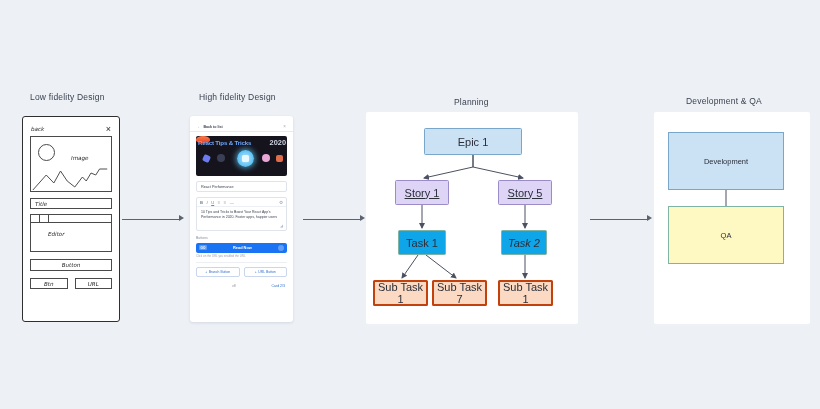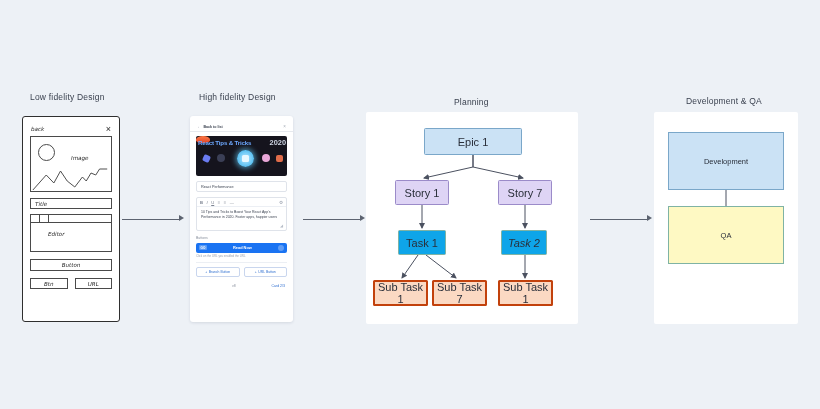--- a/index.html
+++ b/index.html
@@ -205,38 +205,38 @@
     background: #ffffff; border-radius: 2px;
   }
   .node {
     position: absolute;
     display: flex; align-items: center; justify-content: center;
     font-size: 11px; color: #2a2f3a;
     border-radius: 1.5px;
     text-align: center;
   }
   .node-epic  { background: #cbe2f5; border: 1px solid #7aa7c9; }
-  .node-story { background: #ded4f5; border: 1px solid #9b8bc9; }
+  .node-story { background: #ded4f5; border: 1px solid #9b8bc9; text-decoration: underline; }
   .node-task  { background: #0ea5e9; border: 1px solid #7fb3a4; }
   .node-sub   { background: #fbd9c3; border: 2px solid #c2410c; }
 
   #n-epic    { left: 58px; top: 16px;  width: 98px; height: 27px; }
   #n-story1  { left: 29px; top: 68px;  width: 54px; height: 25px; }
   #n-story2  { left: 132px; top: 68px; width: 54px; height: 25px; }
   #n-task1   { left: 32px; top: 118px; width: 48px; height: 25px; }
   #n-task2   { left: 135px; top: 118px; width: 46px; height: 25px; font-style: italic; }
   #n-sub1    { left: 7px;  top: 168px; width: 55px; height: 26px; }
   #n-sub2    { left: 66px; top: 168px; width: 55px; height: 26px; }
   #n-sub3    { left: 132px; top: 168px; width: 55px; height: 26px; }
   #plan-svg { position: absolute; left: 0; top: 0; width: 212px; height: 212px; }
 
   
   #devqa-panel {
     position: absolute; left: 654px; top: 112px;
-    width: 144px; height: 212px;
+    width: 156px; height: 212px;
     background: #ffffff; border-radius: 2px;
   }
   #n-dev {
     position: absolute; left: 14px; top: 20px;
     width: 116px; height: 58px;
     background: #cbe2f5; border: 1px solid #7aa7c9;
     display: flex; align-items: center; justify-content: center;
     font-size: 7.5px; color: #2a2f3a;
   }
   #n-qa {
@@ -390,21 +390,21 @@
       <path d="M107,43 L107,55 L157,66" fill="none" stroke="#4b5160" stroke-width="1" marker-end="url(#ah)"></path>
       <path d="M56,93 L56,116" fill="none" stroke="#4b5160" stroke-width="1" marker-end="url(#ah)"></path>
       <path d="M159,93 L159,116" fill="none" stroke="#4b5160" stroke-width="1" marker-end="url(#ah)"></path>
       <path d="M52,143 L36,166" fill="none" stroke="#4b5160" stroke-width="1" marker-end="url(#ah)"></path>
       <path d="M60,143 L90,166" fill="none" stroke="#4b5160" stroke-width="1" marker-end="url(#ah)"></path>
       <path d="M159,143 L159,166" fill="none" stroke="#4b5160" stroke-width="1" marker-end="url(#ah)"></path>
     </svg>
 
     <div class="node node-epic" id="n-epic">Epic 1</div>
     <div class="node node-story" id="n-story1">Story 1</div>
-    <div class="node node-story" id="n-story2">Story 7</div>
+    <div class="node node-story" id="n-story2">Story 5</div>
     <div class="node node-task" id="n-task1">Task 1</div>
     <div class="node node-task" id="n-task2">Task 2</div>
     <div class="node node-sub" id="n-sub1">Sub Task 1</div>
     <div class="node node-sub" id="n-sub2">Sub Task 7</div>
     <div class="node node-sub" id="n-sub3">Sub Task 1</div>
   </div>
 
   <div id="devqa-panel">
     <svg id="devqa-svg" viewBox="0 0 144 212">
       <defs>

